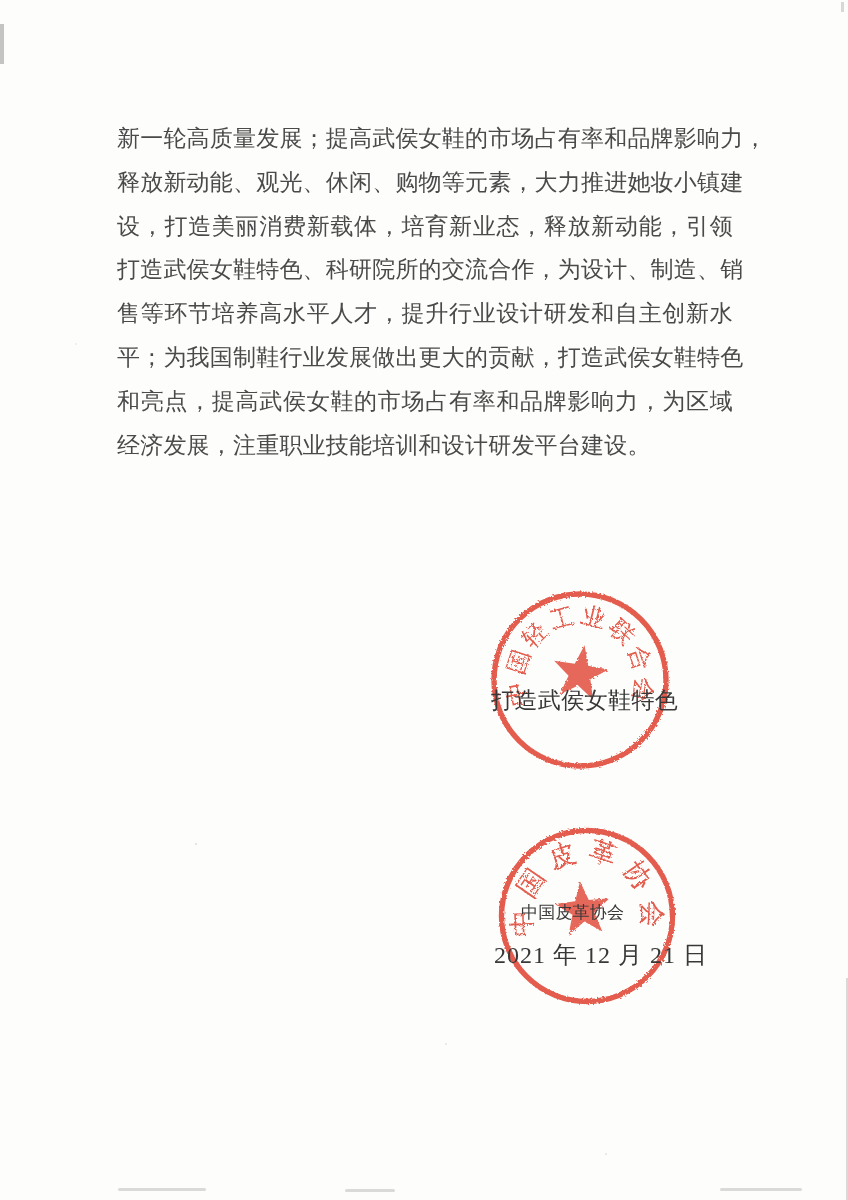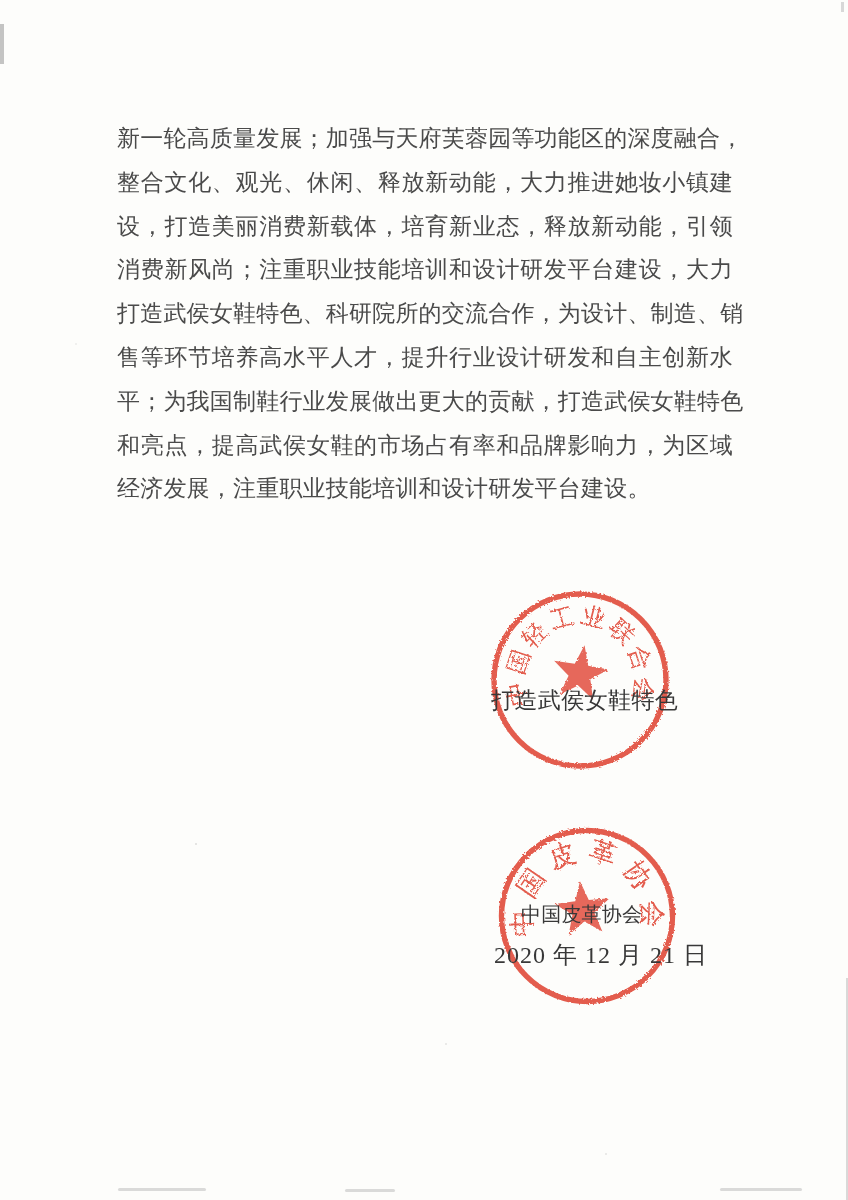--- a/index.html
+++ b/index.html
@@ -30,21 +30,21 @@
     text-align-last:left;
   }
   
   .sig-org1{
     position:absolute;left:491px;top:685px;
     font-size:23px;letter-spacing:0.4px;color:#383838;
     white-space:nowrap;
   }
   .sig-org2{
     position:absolute;left:521px;top:901px;
-    font-size:20px;letter-spacing:0.2px;color:#383838;
+    font-size:17px;letter-spacing:0.2px;color:#383838;
     white-space:nowrap;
   }
   .sig-date{
     position:absolute;left:494px;top:939px;
     font-size:24px;letter-spacing:1px;color:#383838;
     white-space:nowrap;
   }
   
   .stamp{
     position:absolute;width:204px;height:204px;
@@ -71,24 +71,23 @@
                 -120px -500px 0 rgba(80,80,80,.10),
                 410px 310px 0 rgba(80,80,80,.14);
   }
 </style>
 </head>
 <body>
 
 <div class="page">
 
   <div class="doc-text">
-    <div class="doc-line">新一轮高质量发展；加强与天府芙蓉园等功能区的深度融合，</div>
-    <div class="doc-line">整合文化、观光、休闲、释放新动能，大力推进她妆小镇建</div>
+    <div class="doc-line">新一轮高质量发展；提高武侯女鞋的市场占有率和品牌影响力，</div>
+    <div class="doc-line">释放新动能、观光、休闲、购物等元素，大力推进她妆小镇建</div>
     <div class="doc-line">设，打造美丽消费新载体，培育新业态，释放新动能，引领</div>
-    <div class="doc-line">消费新风尚；注重职业技能培训和设计研发平台建设，大力</div>
     <div class="doc-line">打造武侯女鞋特色、科研院所的交流合作，为设计、制造、销</div>
     <div class="doc-line">售等环节培养高水平人才，提升行业设计研发和自主创新水</div>
     <div class="doc-line">平；为我国制鞋行业发展做出更大的贡献，打造武侯女鞋特色</div>
     <div class="doc-line">和亮点，提高武侯女鞋的市场占有率和品牌影响力，为区域</div>
     <div class="doc-line last">经济发展，注重职业技能培训和设计研发平台建设。</div>
   </div>
 
   <div class="stamp stamp1">
     <svg viewBox="0 0 204 204" xmlns="http://www.w3.org/2000/svg">
       <defs>
@@ -122,21 +121,21 @@
         <polygon points="0,-29 6.8,-9.4 27.6,-9 11,3.6 17,23.5 0,11.6 -17,23.5 -11,3.6 -27.6,-9 -6.8,-9.4" transform="translate(98,96) rotate(-6)" fill="var(--seal-red, #e14b3a)" opacity="0.92"></polygon>
         <text font-family="Liberation Serif, serif" font-size="27" letter-spacing="9" fill="var(--seal-red, #e14b3a)">
           <textPath href="#sealArc2" startOffset="50%" text-anchor="middle">中国皮革协会</textPath>
         </text>
       </g>
     </svg>
   </div>
 
   <div class="sig-org1">打造武侯女鞋特色</div>
   <div class="sig-org2">中国皮革协会</div>
-  <div class="sig-date">2020 年 12 月 21 日</div>
+  <div class="sig-date">2021 年 12 月 21 日</div>
 
   <div class="artifact edge-smudge-left"></div>
   <div class="artifact edge-line-right"></div>
   <div class="artifact corner-mark"></div>
   <div class="artifact bottom-dash bd1"></div>
   <div class="artifact bottom-dash bd2"></div>
   <div class="artifact bottom-dash bd3"></div>
   <div class="artifact speckles"></div>
 
 </div>

